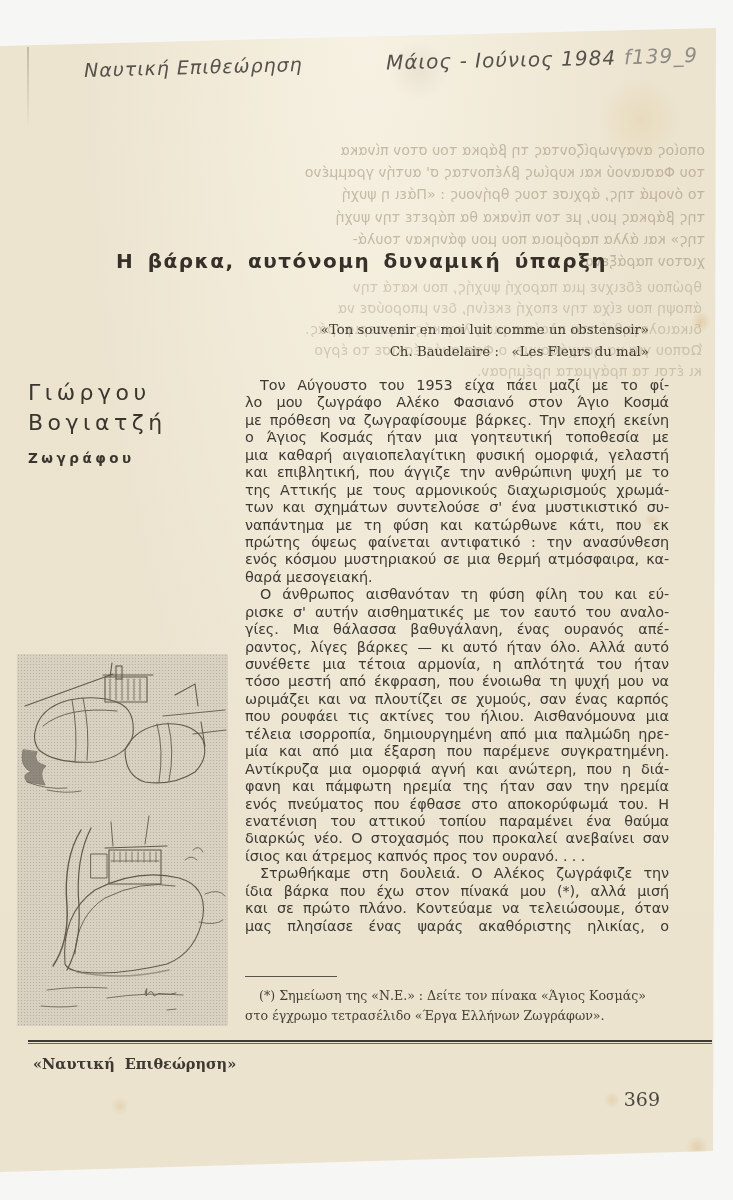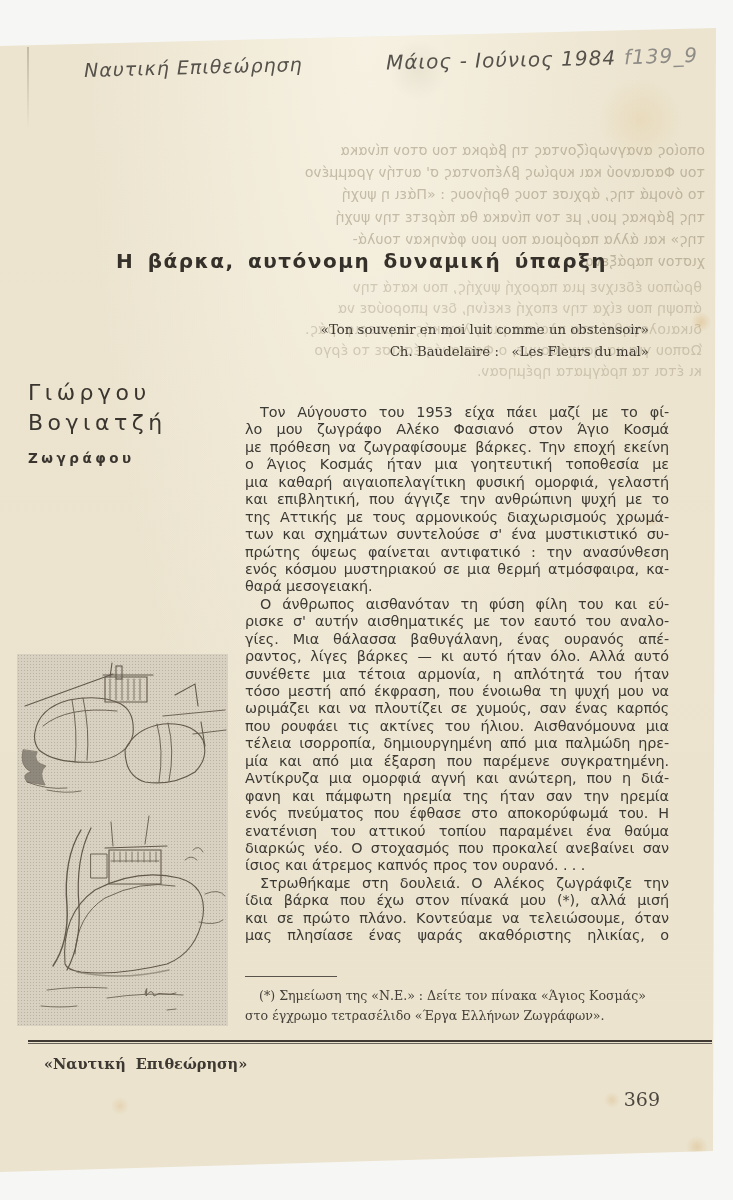--- a/index.html
+++ b/index.html
@@ -58,41 +58,41 @@
     color:#3e3a33;
   }
   .epi-line{white-space:pre;}
 
   .author-block{position:absolute;left:28px;top:378px;color:#3a362f;}
   .author-first,.author-last{font-size:22px;letter-spacing:4.5px;line-height:30px;white-space:nowrap;}
   .author-role{font-size:13.5px;font-weight:bold;letter-spacing:3.5px;margin-top:12px;white-space:nowrap;}
 
   .body-column{
     position:absolute;left:245px;top:377px;width:424px;
-    font-size:14.4px;line-height:17.45px;color:#3c3a35;letter-spacing:-0.1px;margin-top:27px;
+    font-size:14.4px;line-height:17.45px;color:#3c3a35;letter-spacing:-0.1px;
   }
   .bline{text-align:justify;text-align-last:justify;height:17.45px;overflow:visible;white-space:nowrap;}
   .bline.short{text-align-last:left;}
   .bline.ind{text-indent:15px;}
 
   
   .fn-rule{position:absolute;left:245px;top:976px;width:92px;height:1px;background:#57534b;}
   .footnote{
     position:absolute;left:245px;top:986px;width:432px;
     font-family:"DejaVu Serif",serif;font-size:12.6px;line-height:19.5px;color:#444039;
   }
   .fn-line.first{text-indent:14px;}
 
   
   .double-rule{
     position:absolute;left:28px;top:1040px;width:684px;height:4px;
     background:linear-gradient(#3f3b34 0 2px,rgba(0,0,0,0) 2px 3px,#6a655c 3px 4px);
   }
   .footer-journal{
-    position:absolute;left:44px;top:1055px;
+    position:absolute;left:33px;top:1055px;
     font-family:"DejaVu Serif",serif;font-size:14.5px;font-weight:bold;
     word-spacing:5px;color:#3d3932;white-space:nowrap;
   }
   .page-number{
     position:absolute;left:600px;top:1048px;width:60px;text-align:right;
     font-family:"DejaVu Serif",serif;font-size:19px;color:#4a463f;margin-top:40px;
   }
 
   
   .illustration{
@@ -148,20 +148,21 @@
 
     <div class="body-column" id="paragraphs">
         <div class="bline ind">Τον Αύγουστο του 1953 είχα πάει μαζί με το φί-</div>
         <div class="bline">λο μου ζωγράφο Αλέκο Φασιανό στον Άγιο Κοσμά</div>
         <div class="bline">με πρόθεση να ζωγραφίσουμε βάρκες. Την εποχή εκείνη</div>
         <div class="bline">ο Άγιος Κοσμάς ήταν μια γοητευτική τοποθεσία με</div>
         <div class="bline">μια καθαρή αιγαιοπελαγίτικη φυσική ομορφιά, γελαστή</div>
         <div class="bline">και επιβλητική, που άγγιζε την ανθρώπινη ψυχή με το</div>
         <div class="bline">της Αττικής με τους αρμονικούς διαχωρισμούς χρωμά-</div>
         <div class="bline">των και σχημάτων συντελούσε σ' ένα μυστικιστικό συ-</div>
+        <div class="bline">ναπάντημα με τη φύση και κατώρθωνε κάτι, που εκ</div>
         <div class="bline">πρώτης όψεως φαίνεται αντιφατικό : την ανασύνθεση</div>
         <div class="bline">ενός κόσμου μυστηριακού σε μια θερμή ατμόσφαιρα, κα-</div>
         <div class="bline short">θαρά μεσογειακή.</div>
         <div class="bline ind">Ο άνθρωπος αισθανόταν τη φύση φίλη του και εύ-</div>
         <div class="bline">ρισκε σ' αυτήν αισθηματικές με τον εαυτό του αναλο-</div>
         <div class="bline">γίες. Μια θάλασσα βαθυγάλανη, ένας ουρανός απέ-</div>
         <div class="bline">ραντος, λίγες βάρκες — κι αυτό ήταν όλο. Αλλά αυτό</div>
         <div class="bline">συνέθετε μια τέτοια αρμονία, η απλότητά του ήταν</div>
         <div class="bline">τόσο μεστή από έκφραση, που ένοιωθα τη ψυχή μου να</div>
         <div class="bline">ωριμάζει και να πλουτίζει σε χυμούς, σαν ένας καρπός</div>

